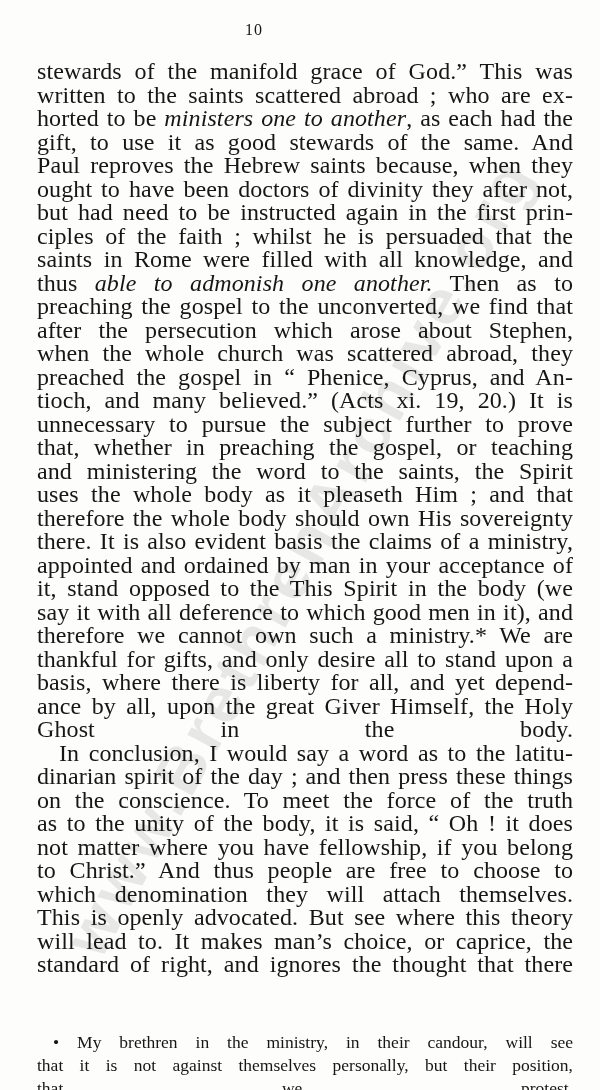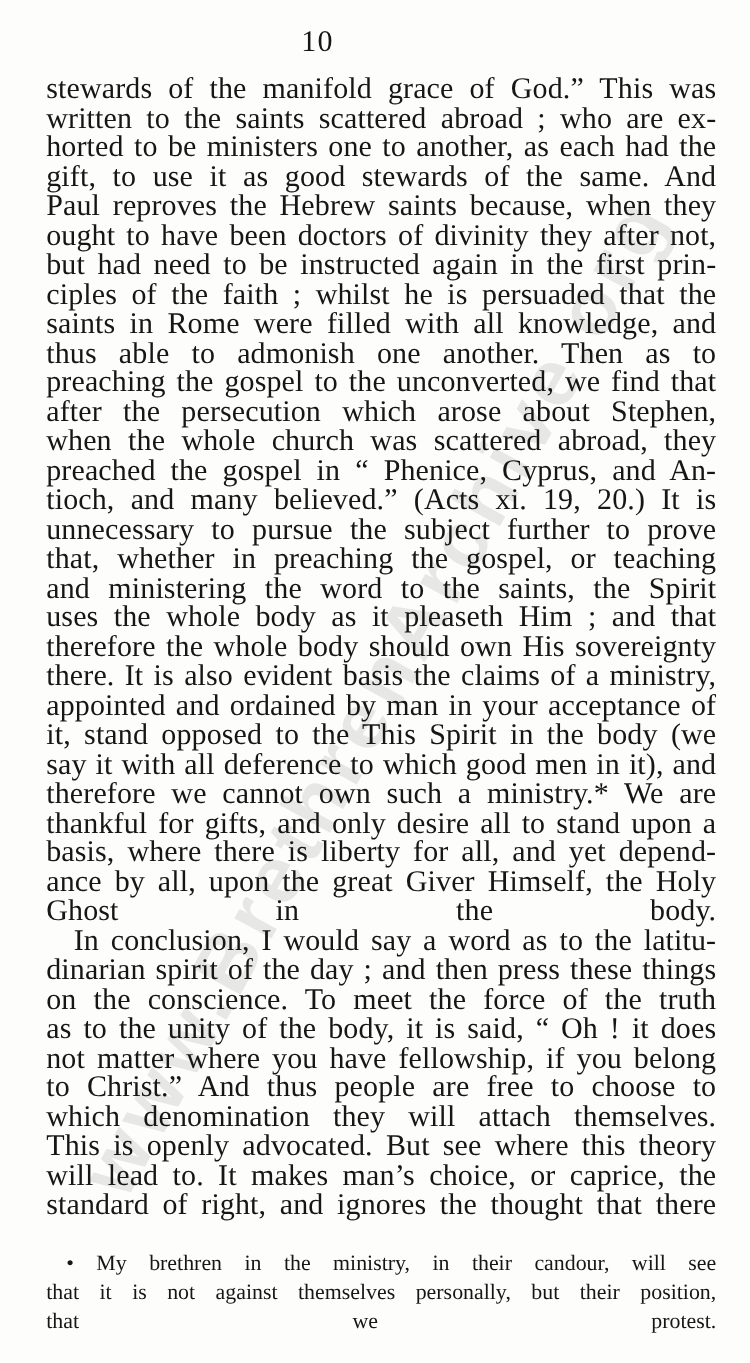--- a/index.html
+++ b/index.html
@@ -31,21 +31,21 @@
     white-space: nowrap;
     z-index: 1;
     user-select: none;
   }
   #page-number {
     position: absolute;
     top: 21px;
     left: 0;
     width: 508px;
     text-align: center;
-    font-size: 24px;
+    font-size: 16px;
     letter-spacing: 1px;
     z-index: 2;
   }
   #body-text {
     position: absolute;
     top: 60px;
     left: 37px;
     width: 536px;
     z-index: 2;
   }
@@ -58,38 +58,40 @@
     white-space: nowrap;
     letter-spacing: 0.1px;
   }
   .line.no-just {
     text-align-last: left;
   }
   .line.indent {
     text-indent: 22px;
   }
   .it {
+    font-style: italic;
   }
   #footnote {
     position: absolute;
     top: 999px;
     left: 37px;
     width: 536px;
     z-index: 2;
   }
   #footnote .line {
     font-size: 17.5px;
     line-height: 23px;
     height: 23px;
     text-align: justify;
     text-align-last: justify;
     white-space: nowrap;
   }
   #footnote .line.indent {
     text-indent: 16px;
+    margin-top: 32px;
   }
 </style>
 </head>
 <body>
 
 <div id="page">
   <div id="watermark">www.BrethrenArchive.org</div>
 
   <div id="page-number">10</div>
 

